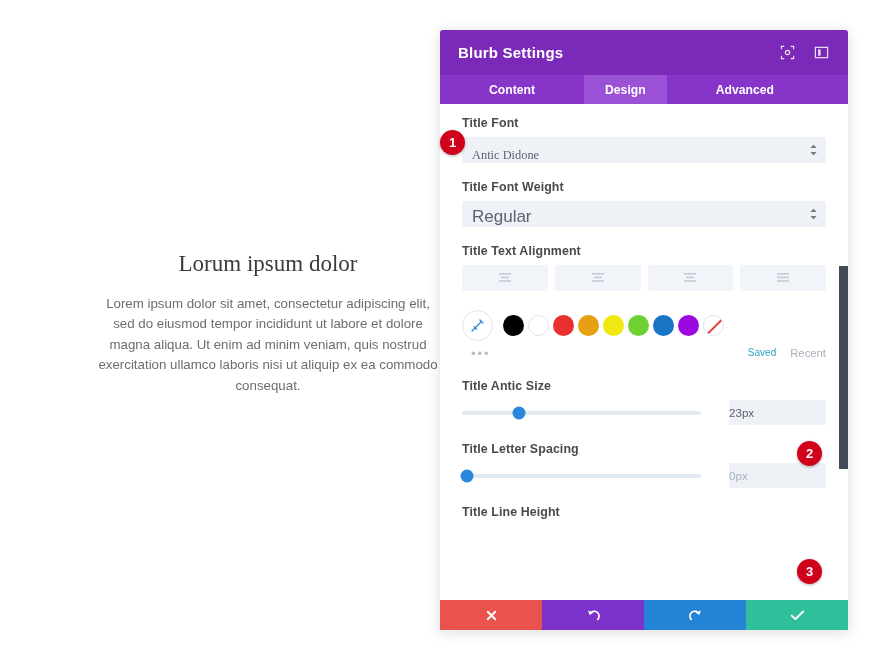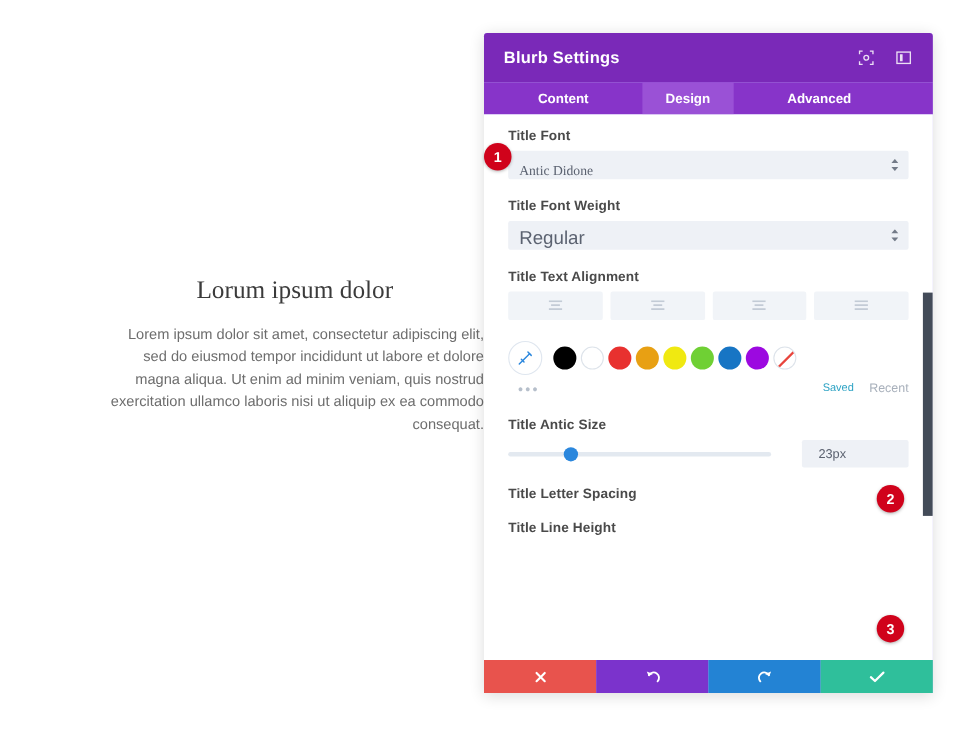--- a/index.html
+++ b/index.html
@@ -41,21 +41,21 @@
     text-align: center;
     letter-spacing: 0px;
     width: 360px;
   }
   .preview-body {
     margin-top: 12px;
     width: 344px;
     font-size: 13.3px;
     line-height: 1.55em;
     color: #6d6d6d;
-    text-align: right;
+    text-align: center;
   }
 
   
   .modal {
     position: absolute;
     left: 440px;
     top: 30px;
     width: 408px;
     height: 600px;
     background: #c4b5fd;
@@ -257,21 +257,21 @@
     transform: translate(-50%, -50%);
     cursor: pointer;
   }
   .slider-box {
     width: 97px;
     height: 25px;
     background: #eef1f6;
     border-radius: 2px;
     display: flex;
     align-items: center;
-    padding-left: 15px;
+    padding-left: 0;
     font-size: 11.6px;
     color: #5b6270;
     flex: 0 0 auto;
   }
   .slider-box.placeholder { color: #a9b2bd; }
 
   
   .scrollbar {
     position: absolute;
     right: 0px;
@@ -469,20 +469,28 @@
             <div class="slider-track">
               <div class="slider-handle" id="h-size" style="left: 24%;"></div>
             </div>
           </div>
           <div class="slider-box">23px</div>
         </div>
       </div>
 
       <div class="field">
         <div class="field-label">Title Letter Spacing</div>
+        <div class="slider-field">
+          <div class="slider-track-wrap">
+            <div class="slider-track">
+              <div class="slider-handle" id="h-spacing" style="left: 2%;"></div>
+            </div>
+          </div>
+          <div class="slider-box placeholder">0px</div>
+        </div>
       </div>
 
       <div class="field">
         <div class="field-label">Title Line Height</div>
 
       </div>
 
       <div class="scrollbar"></div>
     </div>
 

